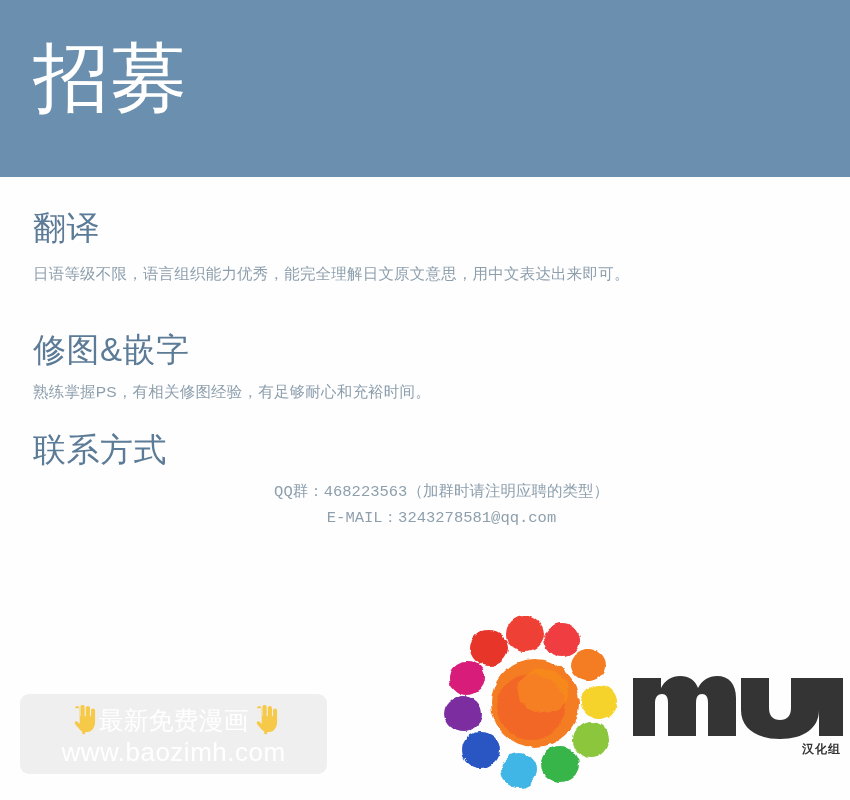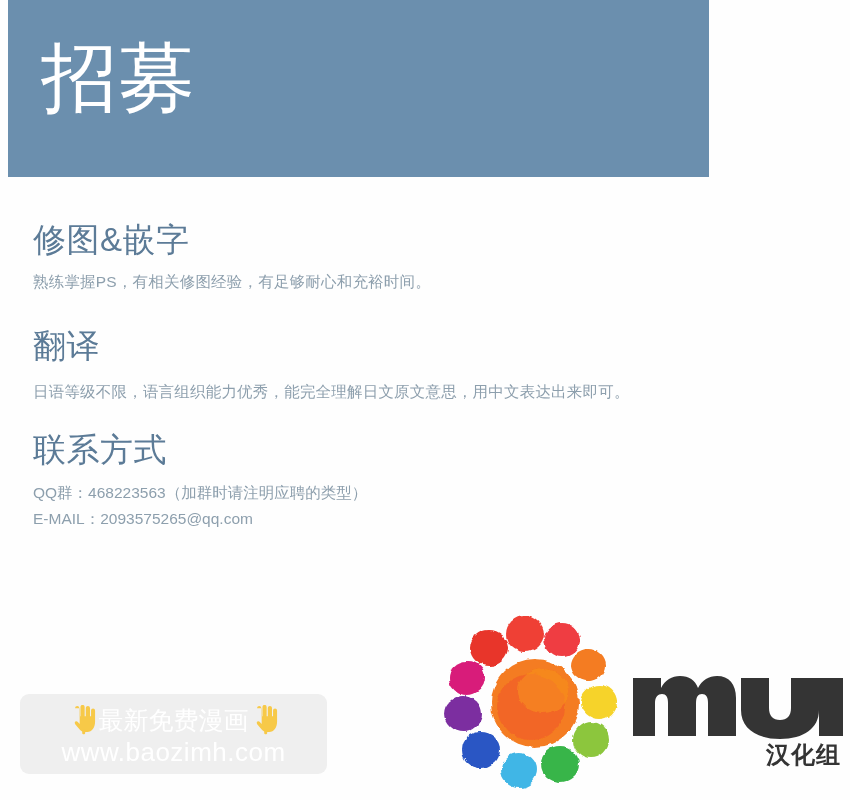--- a/index.html
+++ b/index.html
@@ -12,23 +12,23 @@
     height: 800px;
     background: #fefefe;
     font-family: "Liberation Sans", "DejaVu Sans", sans-serif;
     overflow: hidden;
     position: relative;
   }
 
   
   .header-band {
     position: absolute;
-    left: 8px;
+    left: 0;
     top: 0;
-    width: 701px;
+    width: 850px;
     height: 177px;
     background: #6b8fae;
   }
   .header-title {
     position: absolute;
     left: 33px;
     top: 38px;
     font-size: 76px;
     line-height: 1.05;
     color: #ffffff;
@@ -67,23 +67,24 @@
   #sec-retouch { margin-top: 44px; }
   #sec-retouch .section-body { margin-top: 10px; }
   #sec-contact { margin-top: 27px; }
   .contact-lines {
     margin-top: 10px;
   }
   .contact-line {
     color: #8d9fad;
     font-size: 15.5px;
     line-height: 1.63;
-    font-family: Liberation Sans, sans-serif;
+    font-family: Liberation Mono, monospace;
     letter-spacing: 0;
     white-space: nowrap;
+    text-align: center;
   }
 
   
   .watermark {
     position: absolute;
     left: 20px;
     top: 694px;
     width: 307px;
     height: 80px;
     background: #efefef;
@@ -149,51 +150,51 @@
     position: absolute;
     left: 0;
     top: 0;
     display: block;
   }
   .logo-sub {
     position: absolute;
     right: 2px;
     top: 73px;
     color: #343434;
-    font-size: 24px;
+    font-size: 12px;
     font-weight: bold;
     letter-spacing: 1px;
     line-height: 1;
     white-space: nowrap;
   }
 </style>
 </head>
 <body>
 
 <div class="header-band">
   <div class="header-title">招募</div>
 </div>
 
 <div class="content">
 
+  <div class="section" id="sec-translate">
+    <div class="section-heading">翻译</div>
+    <div class="section-body">日语等级不限，语言组织能力优秀，能完全理解日文原文意思，用中文表达出来即可。</div>
+  </div>
+
   <div class="section" id="sec-retouch">
     <div class="section-heading">修图&amp;嵌字</div>
     <div class="section-body">熟练掌握PS，有相关修图经验，有足够耐心和充裕时间。</div>
-  </div>
-
-  <div class="section" id="sec-translate">
-    <div class="section-heading">翻译</div>
-    <div class="section-body">日语等级不限，语言组织能力优秀，能完全理解日文原文意思，用中文表达出来即可。</div>
   </div>
 
   <div class="section" id="sec-contact">
     <div class="section-heading">联系方式</div>
     <div class="contact-lines">
       <div class="contact-line">QQ群：468223563（加群时请注明应聘的类型）</div>
-      <div class="contact-line">E-MAIL：2093575265@qq.com</div>
+      <div class="contact-line">E-MAIL：3243278581@qq.com</div>
     </div>
   </div>
 
 </div>
 
 <div class="watermark">
   <div class="wm-row">
     <svg class="hand" viewBox="0 0 32 34">
       <g fill="#f7c948">
         <path d="M7 3.5c0-1.6 1.1-2.6 2.4-2.6 1.3 0 2.4 1 2.4 2.6v9.3h1.3V2.3c0-1.6 1.1-2.6 2.4-2.6 1.3 0 2.4 1 2.4 2.6v10.5h1.3V3.6c0-1.6 1.1-2.6 2.4-2.6 1.3 0 2.4 1 2.4 2.6v9.2h1.2V6.4c0-1.5 1-2.5 2.3-2.5 1.2 0 2.3 1 2.3 2.5v12.3c0 7.1-3.6 11.9-8.9 11.9h-3.1c-2.4 0-4-.8-5.6-2.7L7.3 22c-.9-1.1-1-2.3-.2-3.1.8-.8 2.1-.7 3 .3l2.1 2.3V3.5z"></path>

